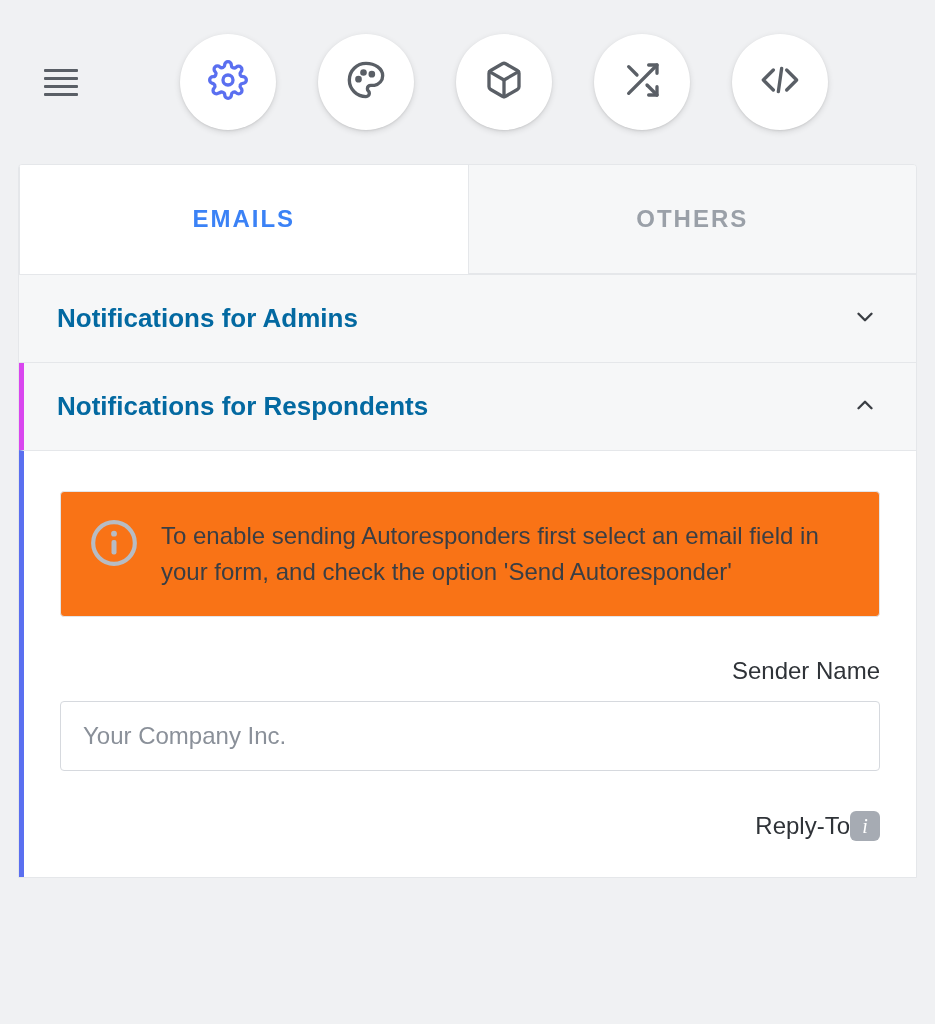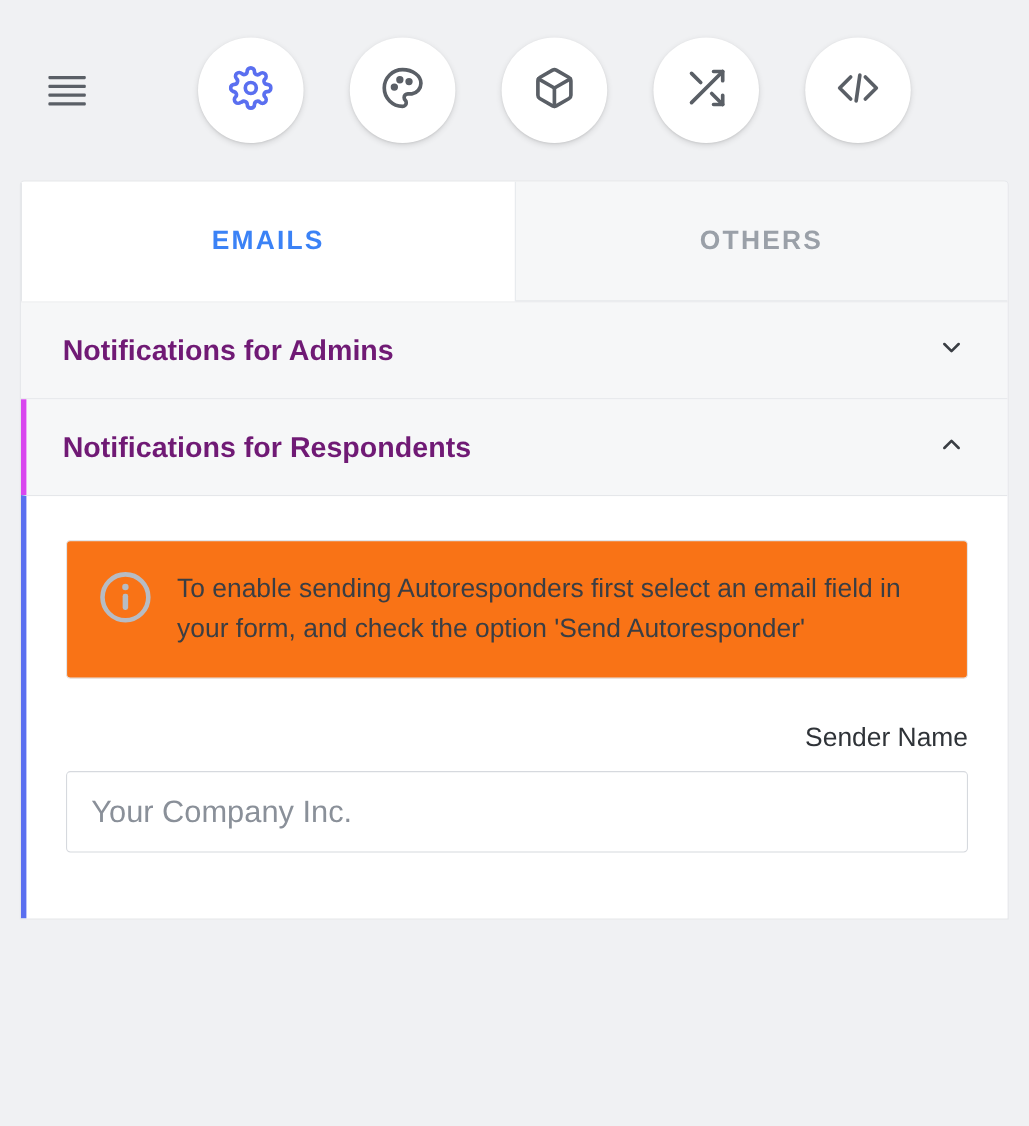--- a/index.html
+++ b/index.html
@@ -90,21 +90,21 @@
     background: #f6f7f8;
     cursor: pointer;
   }
   .section.expanded .section-header {
     border-left: 5px solid #d946ef;
     padding-left: 33px;
   }
   .section-title {
     font-size: 26px;
     font-weight: 600;
-    color: #701a75;
+    color: #0369a1;
   }
   .chev svg { width: 26px; height: 26px; }
   .chev .stroke { stroke: #3a3e44; stroke-width: 2.2; fill: none; stroke-linecap: round; stroke-linejoin: round; }
 
   .section-body {
     background: #fff;
     border-left: 5px solid #5a6ff0;
     border-top: 1px solid #e5e7ea;
     padding: 40px 36px 20px 36px;
   }
@@ -154,21 +154,21 @@
     font-family: Georgia, serif;
     font-style: italic;
     font-size: 20px;
     cursor: pointer;
   }
   .text-input {
     width: 100%;
     border: 1px solid #d6d9de;
     border-radius: 4px;
     padding: 20px 22px;
-    font-size: 28px;
+    font-size: 24px;
     color: #2f3338;
     background: #fff;
   }
   .text-input::placeholder { color: #8a9099; }
 </style>
 </head>
 <body>
 
 <div class="topbar">
   <div class="hamburger">
@@ -273,18 +273,22 @@
       </div>
 
       <div class="field">
         <div class="field-label-row">
           <div class="field-label">Sender Name</div>
         </div>
         <input type="text" class="text-input" placeholder="Your Company Inc." style="">
       </div>
 
       <div class="field">
+        <div class="field-label-row">
+          <div class="field-label">Reply-To</div>
+          <div class="info-badge">i</div>
+        </div>
       </div>
 
     </div>
   </div>
 
 </div>
 
 </body></html>

